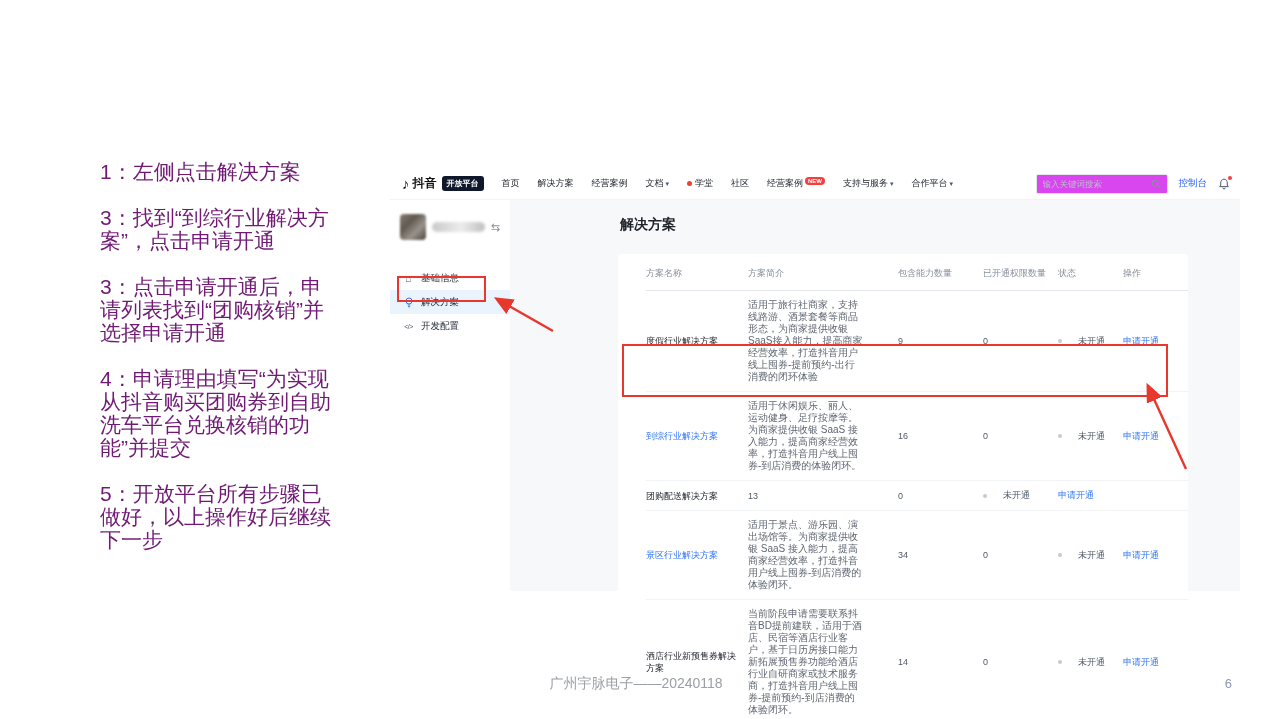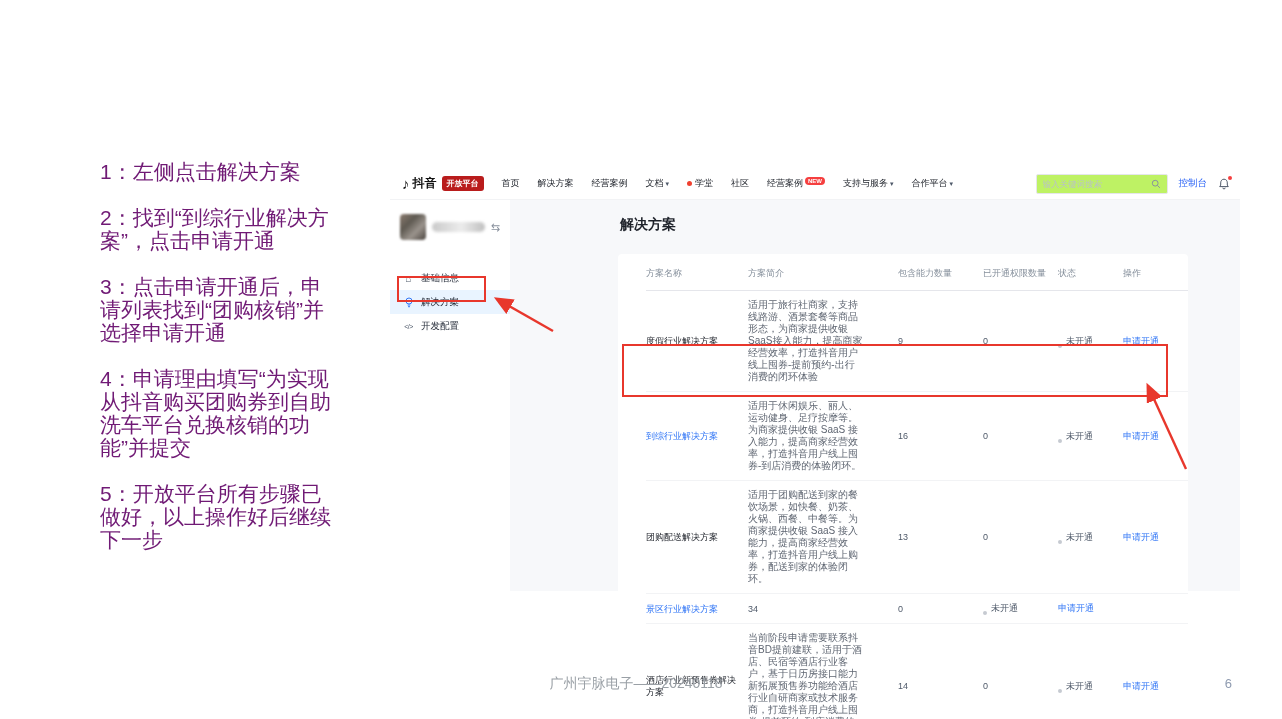--- a/index.html
+++ b/index.html
@@ -18,28 +18,28 @@
   
   .instructions { position:absolute; left:100px; top:160px; width:240px; font-size:21px; line-height:23px; color:#701a75; }
   .instructions p { margin:0 0 23px 0; }
 
   
   .shot { position:absolute; left:390px; top:168px; width:850px; height:424px; background:#fff; font-family:"Liberation Sans","DejaVu Sans",sans-serif; }
   .nav { height:32px; display:flex; align-items:center; background:#fff; border-bottom:1px solid #f2f3f5; padding:0 10px 0 12px; }
   .brand { display:flex; align-items:center; gap:3px; cursor:pointer; }
   .note { font-size:15px; font-weight:700; color:#111; }
   .brand-name { font-size:12px; font-weight:700; color:#111; }
-  .brand-badge { background:#b91c1c; color:#fff; font-size:8px; font-weight:700; padding:2px 5px; border-radius:3px; margin-left:2px; }
+  .brand-badge { background:#0f172a; color:#fff; font-size:8px; font-weight:700; padding:2px 5px; border-radius:3px; margin-left:2px; }
   .nav-menu { display:flex; align-items:center; gap:18px; margin-left:18px; font-size:9px; color:#1d2129; white-space:nowrap; }
   .nav-item { cursor:pointer; display:inline-flex; align-items:center; }
   .caret { font-style:normal; font-size:7px; color:#4e5969; margin-left:2px; }
   .hot { display:inline-block; width:5px; height:5px; border-radius:50%; background:#f0402f; margin-right:3px; }
   .new-badge { font-style:normal; font-size:6px; font-weight:700; background:#f53f3f; color:#fff; border-radius:4px; padding:1px 3px; margin-left:2px; position:relative; top:-3px; }
   .nav-right { margin-left:auto; display:flex; align-items:center; gap:11px; }
-  .search-box { width:132px; height:20px; border:1px solid #e5e6eb; border-radius:2px; display:flex; align-items:center; padding:0 6px; background:#bef264; }
+  .search-box { width:132px; height:20px; border:1px solid #e5e6eb; border-radius:2px; display:flex; align-items:center; padding:0 6px; background:#d946ef; }
   .search-input { border:none; outline:none; flex:1; min-width:0; font-size:8.5px; color:#333; background:transparent; }
   .search-input::placeholder { color:#b9c0ca; }
   .console-link { font-size:9.5px; color:#2a63f6; font-weight:500; cursor:pointer; }
   .bell { position:relative; display:inline-flex; cursor:pointer; }
   .bell-dot { position:absolute; top:-2px; right:-2px; width:4px; height:4px; border-radius:50%; background:#f53f3f; }
 
   .shot-body { display:flex; height:391px; }
   .sidebar { width:120px; background:#fff; flex:none; }
   .profile { display:flex; align-items:center; gap:6px; padding:14px 10px 0 10px; }
   .avatar { width:26px; height:26px; border-radius:4px; flex:none; background:linear-gradient(135deg,#8a7a6e 0%,#5f5a52 35%,#9a938c 65%,#4a443f 100%); filter:blur(1px); cursor:pointer; }
@@ -57,21 +57,21 @@
   .page-heading { font-size:14px; font-weight:700; color:#1d2129; margin:2px 0 20px 2px; }
   .card { background:#fff; border-radius:4px; padding:0 0 6px 28px; min-height:326px; }
   .trow { display:grid; grid-template-columns:102px 150px 85px 75px 65px 44px; align-items:center; border-bottom:1px solid #f2f3f5; padding:8px 0; }
   .trow:last-child { border-bottom:none; }
   .thead { color:#86909c; font-size:9px; padding:13px 0 10px; border-bottom:1px solid #e5e6eb; }
   .cell { font-size:9px; color:#1d2129; }
   .cell.name { padding-right:10px; line-height:12px; }
   .cell.name.link { color:#3377f6; cursor:pointer; }
   .cell.desc { font-size:10px; color:#5f6672; line-height:12px; padding-right:35px; }
   .cell.num { color:#4e5969; }
-  .cell.status { display:flex; align-items:flex-end; gap:4px; color:#4e5969; }
+  .cell.status { display:flex; align-items:center; gap:16px; color:#4e5969; }
   .dot { width:4px; height:4px; border-radius:50%; background:#c6cad1; flex:none; }
   .cell.action { color:#3377f6; font-weight:500; cursor:pointer; }
 
   
   .anno-rect { position:absolute; border:2px solid #e8372c; z-index:40; pointer-events:none; }
   .rect-sidebar { left:397px; top:276px; width:89px; height:26px; }
   .rect-row { left:622px; top:344px; width:546px; height:53px; }
   .overlay { position:absolute; left:0; top:0; z-index:50; pointer-events:none; }
 
   
@@ -79,21 +79,21 @@
   .page-num { position:absolute; right:50px; bottom:28px; font-size:13px; color:#8f9bb0; }
 </style>
 </head>
 <body>
 
 <div class="slide">
 
 
   <div class="instructions">
     <p>1：左侧点击解决方案</p>
-    <p>2：找到“到综行业解决方案”，点击申请开通</p>
+    <p>3：找到“到综行业解决方案”，点击申请开通</p>
     <p>3：点击申请开通后，申请列表找到“团购核销”并选择申请开通</p>
     <p>4：申请理由填写“为实现从抖音购买团购券到自助洗车平台兑换核销的功能”并提交</p>
     <p>5：开放平台所有步骤已做好，以上操作好后继续下一步</p>
   </div>
 
   <div class="shot">
 
     <div class="nav">
       <div class="brand">
         <span class="note">♪</span>
@@ -207,32 +207,32 @@
               <span class="cell num">0</span>
               <span class="cell status">
                   <i class="dot"></i>
                   <span>未开通</span>
                 </span>
               <span class="cell action">申请开通</span>
             </div>
 
             <div class="trow">
               <span class="cell name">团购配送解决方案</span>
-              <span class="cell desc">适用于团购配送到家的餐饮场景，如快餐、奶茶、火锅、西餐、中餐等。为商家提供收银 SaaS 接入能力，提高商家经营效率，打造抖音用户线上购券，配送到家的体验闭环。</span>
               <span class="cell num">13</span>
               <span class="cell num">0</span>
               <span class="cell status">
                   <i class="dot"></i>
                   <span>未开通</span>
                 </span>
               <span class="cell action">申请开通</span>
             </div>
 
             <div class="trow">
               <span class="cell name link">景区行业解决方案</span>
+              <span class="cell desc">适用于景点、游乐园、演出场馆等。为商家提供收银 SaaS 接入能力，提高商家经营效率，打造抖音用户线上囤券-到店消费的体验闭环。</span>
               <span class="cell num">34</span>
               <span class="cell num">0</span>
               <span class="cell status">
                   <i class="dot"></i>
                   <span>未开通</span>
                 </span>
               <span class="cell action">申请开通</span>
             </div>
 
             <div class="trow">

